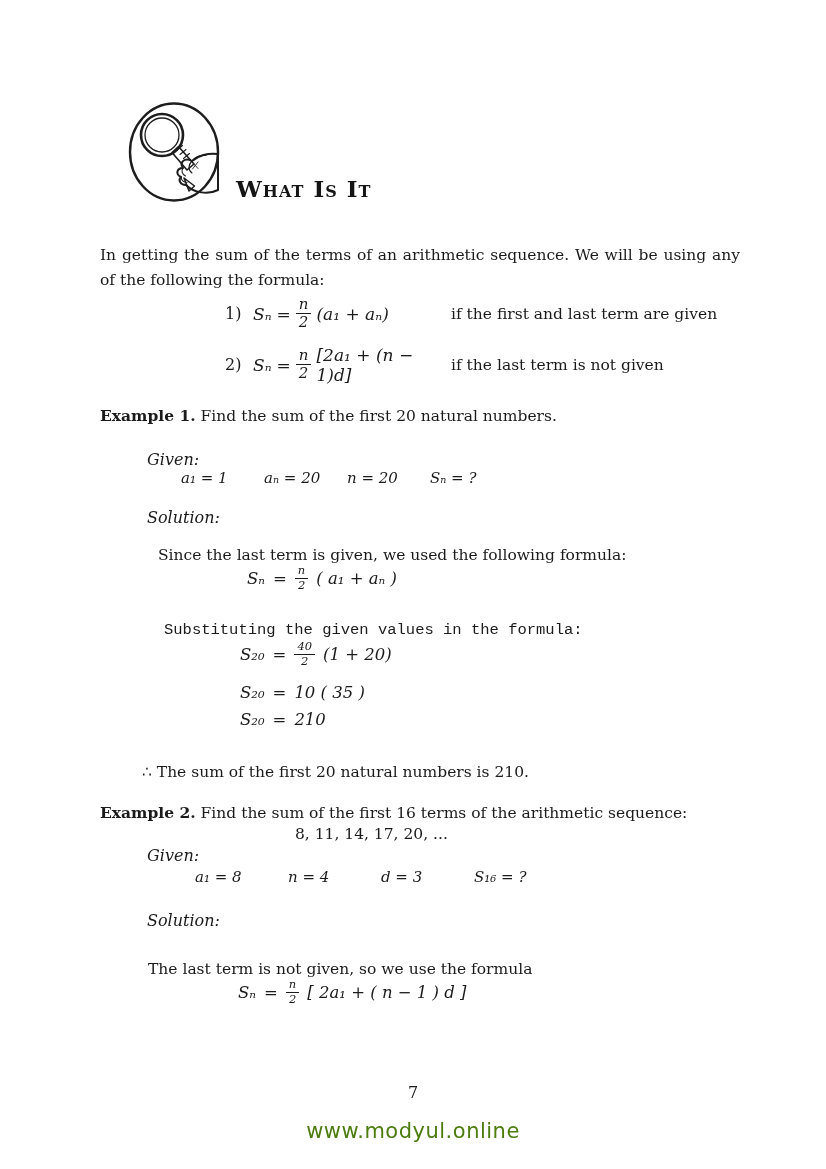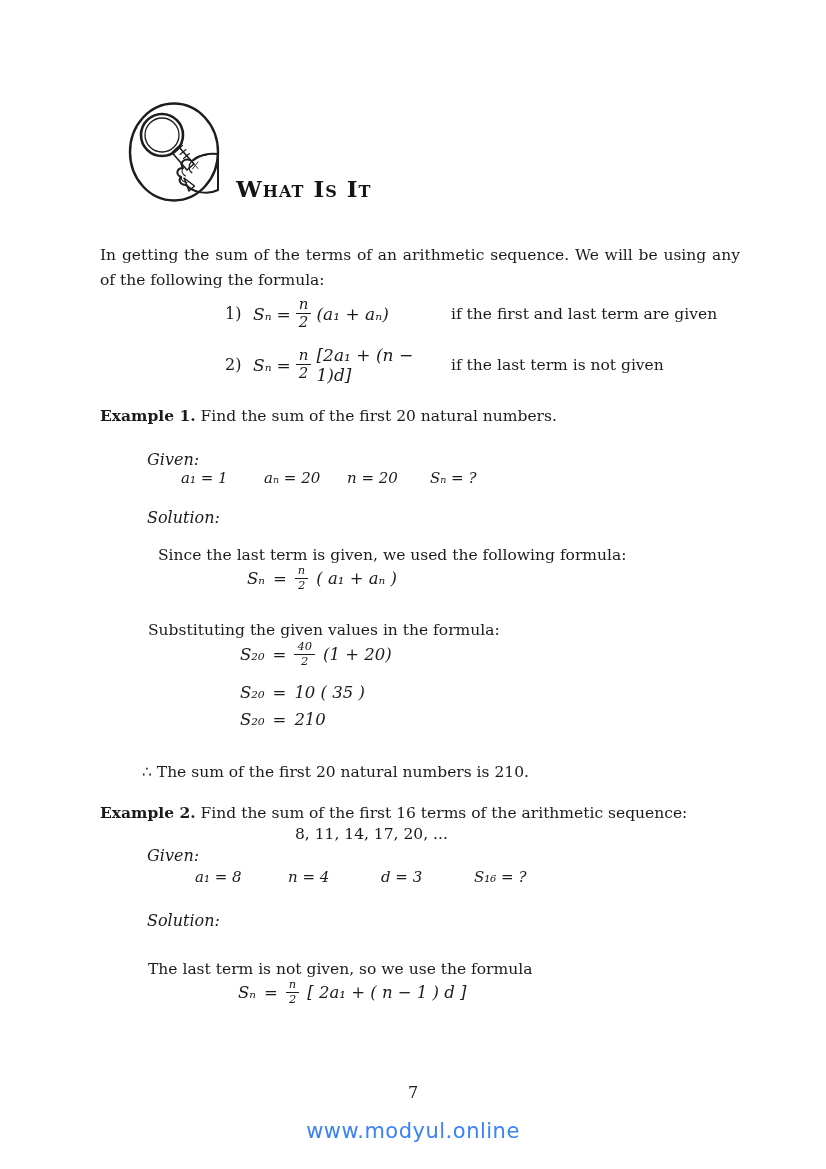--- a/index.html
+++ b/index.html
@@ -91,21 +91,21 @@
   .page-number {
     top: 1083px; left: 0; width: 100%;
     text-align: center; font-size: 16px;
   }
   .watermark {
     top: 1119px; left: 0; width: 100%;
     text-align: center;
     font-family: "DejaVu Sans", sans-serif;
     font-size: 21px;
     letter-spacing: 0.5px;
-    color: #3b82f6;
+    color: #4d7c0f;
   }
   svg .ln { fill: none; stroke: #1d1d1d; stroke-linecap: round; stroke-linejoin: round; }
 </style>
 </head>
 <body>
 
 <div class="page">
 
   <div class="header">
     <svg width="92" height="100" viewBox="0 0 92 100" aria-hidden="true">
@@ -186,21 +186,21 @@
   <div class="abs math-line" style="top:559px; left:247px;">
     <span>Sₙ</span>
     <span>=</span>
     <span class="frac frac-sm">
         <span class="fnum">n</span>
         <span class="fden">2</span>
       </span>
     <span>( a₁ + aₙ )</span>
   </div>
 
-  <div class="abs body-text" style="top:618px; left:148px;">Substituting the given values in the formula:</div>
+  <div class="abs body-text" style="top:618px; left:164px;font-family:Liberation Mono, monospace;">Substituting the given values in the formula:</div>
 
   <div class="abs math-line" style="top:635px; left:240px;">
     <span>S₂₀</span>
     <span>=</span>
     <span class="frac frac-sm">
         <span class="fnum">40</span>
         <span class="fden">2</span>
       </span>
     <span>(1 + 20)</span>
   </div>

